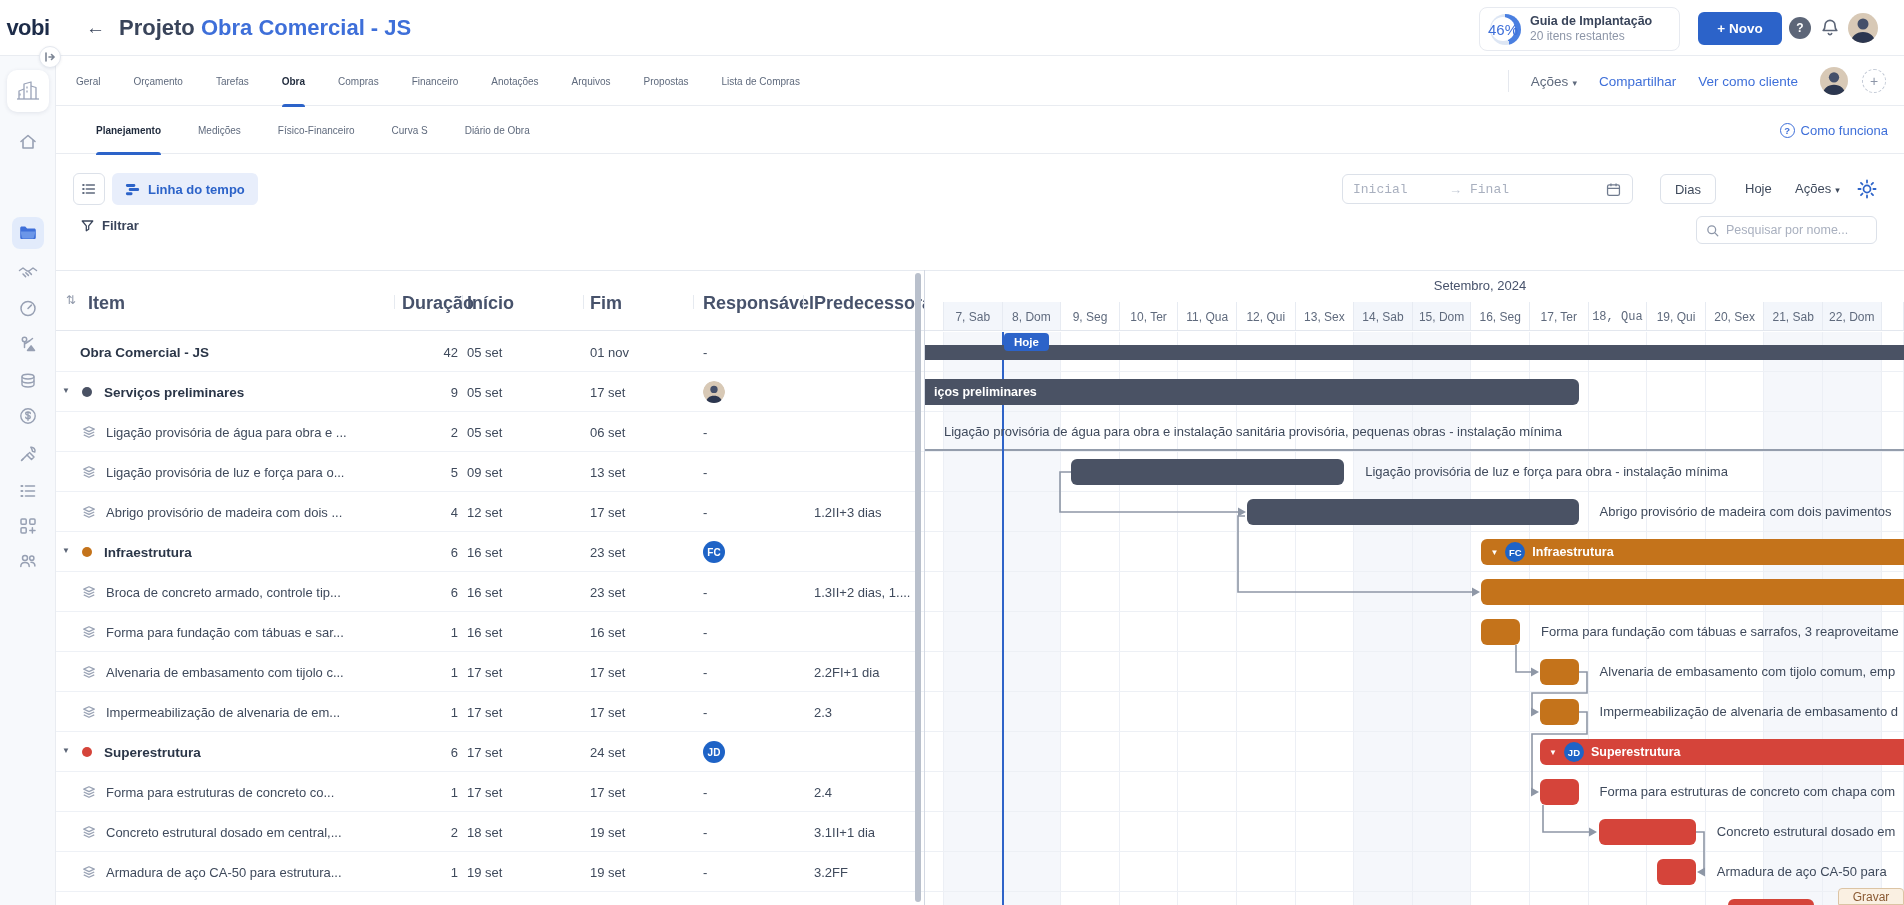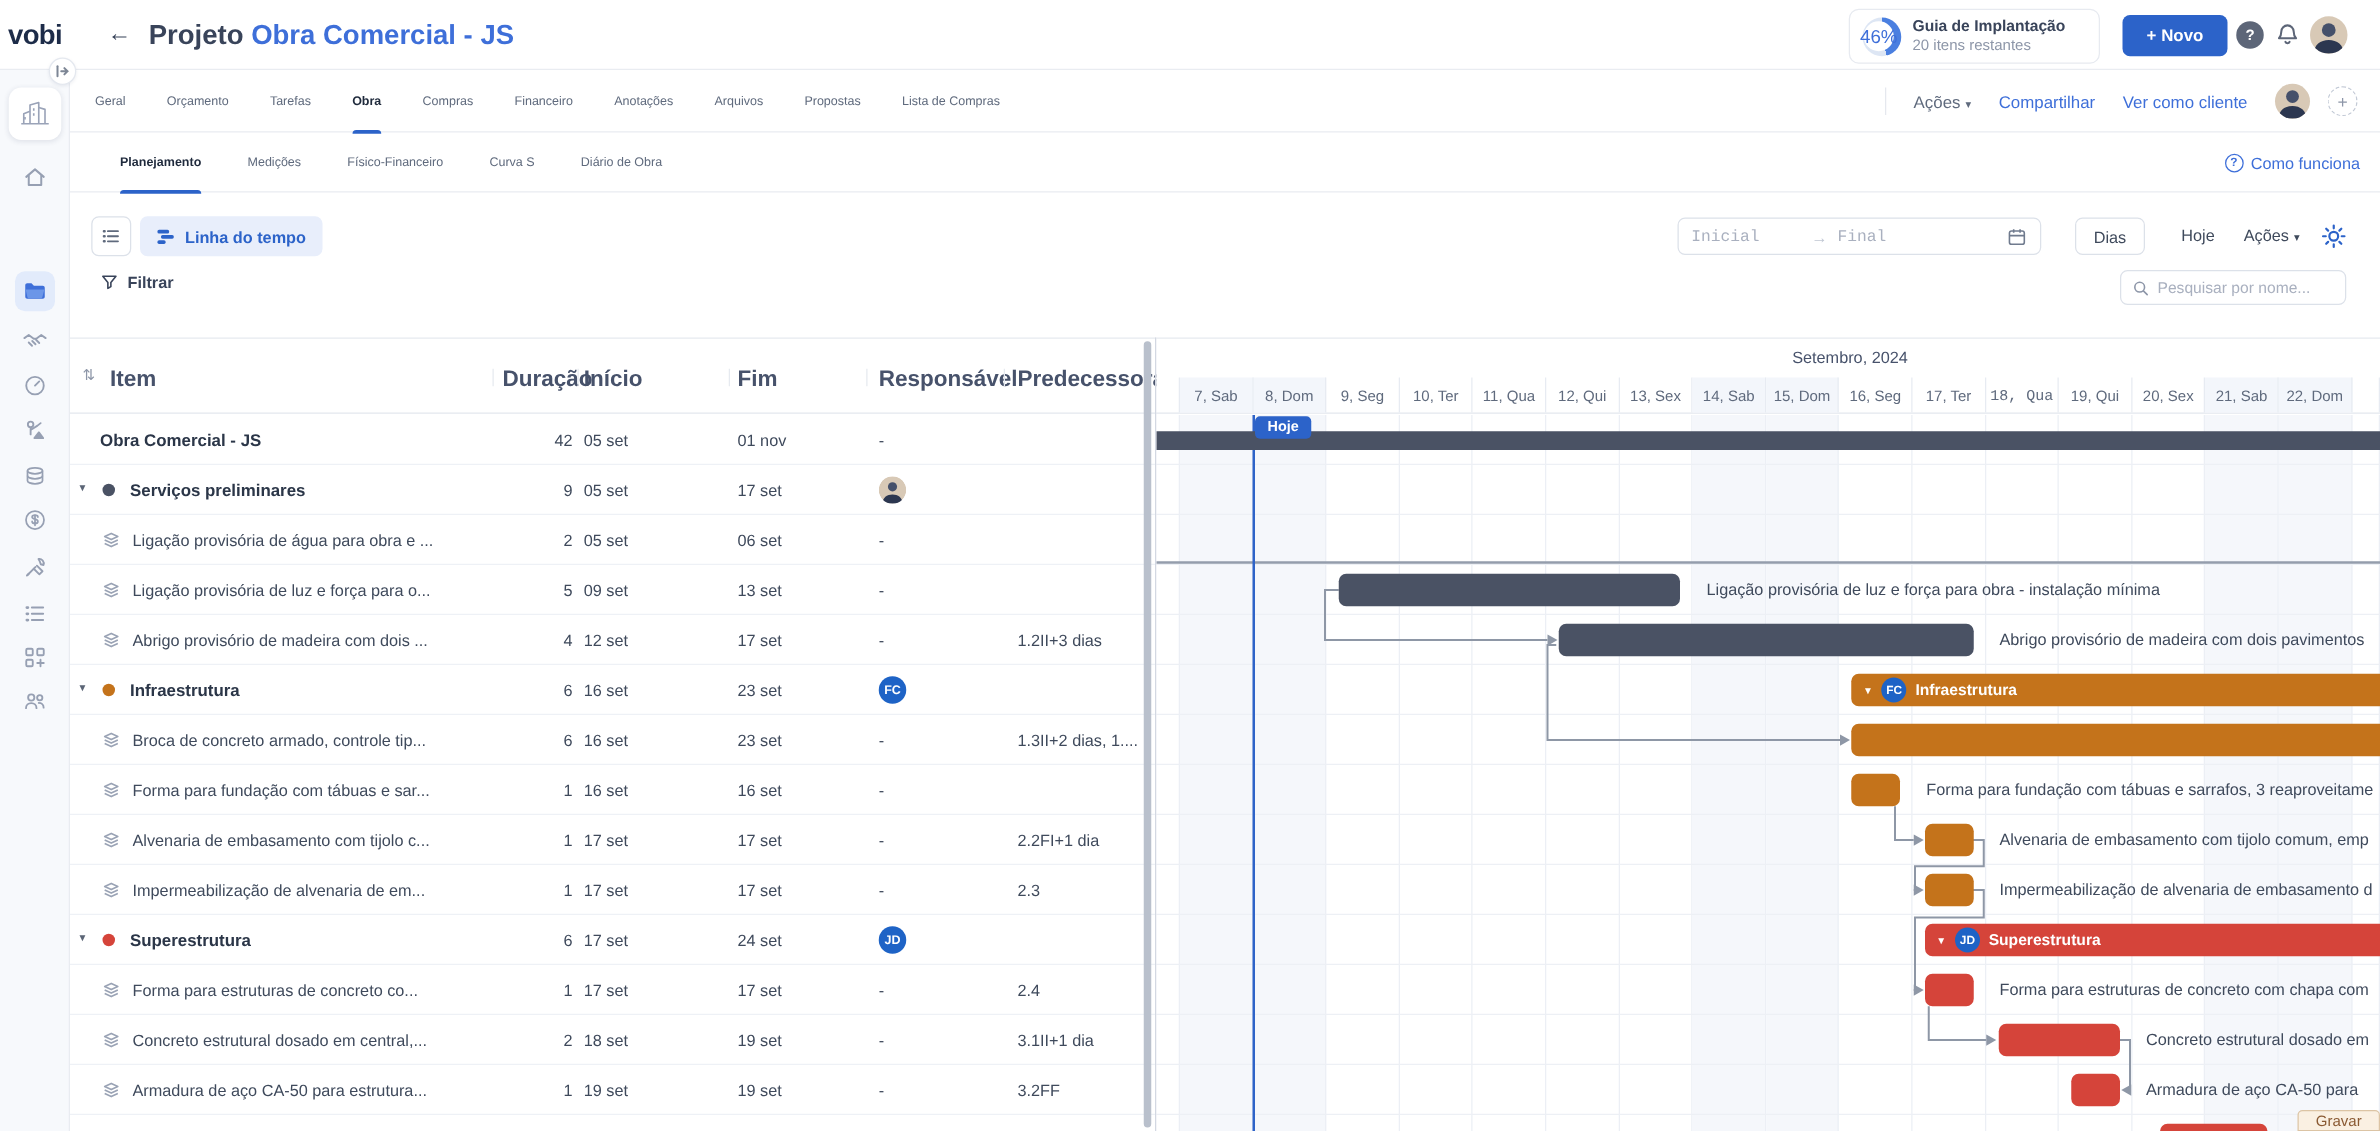--- a/index.html
+++ b/index.html
@@ -594,20 +594,24 @@
         <path d="M650 340 H662 V361 H607 V380 H606" fill="none" stroke="#8e97a6" stroke-width="1.6"></path>
         <polygon points="614,380 606,375.5 606,384.5" fill="#8e97a6"></polygon>
         <path d="M650 380 H662 V402 H607 V460 H606" fill="none" stroke="#8e97a6" stroke-width="1.6"></path>
         <polygon points="614,460 606,455.5 606,464.5" fill="#8e97a6"></polygon>
         <path d="M618 473 V500 H664" fill="none" stroke="#8e97a6" stroke-width="1.6"></path>
         <polygon points="672,500 664,495.5 664,504.5" fill="#8e97a6"></polygon>
         <path d="M768 500 H779 V540" fill="none" stroke="#8e97a6" stroke-width="1.6"></path>
         <polygon points="772,540 780,535.5 780,544.5" fill="#8e97a6"></polygon>
       </svg>
       <div class="gbar" style="left: 0px; width: 979px; background: rgb(74, 82, 100); top: 13px; height: 15px; border-radius: 0px;"></div>
+      <div class="gbar groupbar" style="left: 0px; width: 653.6px; background: rgb(74, 82, 100); top: 47px; height: 26px; border-radius: 0px 6px 6px 0px;">
+        <span class="gbarlabel">iços preliminares</span>
+      </div>
+      <div class="glabel" style="left: 19px; top: 92px;">Ligação provisória de água para obra e instalação sanitária provisória, pequenas obras - instalação mínima</div>
       <div class="gbar" style="left: 146.2px; width: 273px; background: rgb(74, 82, 100); top: 127px; height: 26px; border-radius: 6px;"></div>
       <div class="glabel" style="left: 440.2px; top: 132px;">Ligação provisória de luz e força para obra - instalação mínima</div>
       <div class="gbar" style="left: 322px; width: 331.6px; background: rgb(74, 82, 100); top: 167px; height: 26px; border-radius: 6px;"></div>
       <div class="glabel" style="left: 674.6px; top: 172px;">Abrigo provisório de madeira com dois pavimentos</div>
       <div class="gbar groupbar" style="left: 556.4px; width: 422.6px; background: rgb(196, 115, 27); top: 207px; height: 26px; border-radius: 6px 0px 0px 6px;">
         <span class="gcaret">▼</span>
         <span class="gav">FC</span>
         <span class="gbarlabel">Infraestrutura</span>
       </div>
       <div class="gbar" style="left: 556.4px; width: 422.6px; background: rgb(196, 115, 27); top: 247px; height: 26px; border-radius: 6px 0px 0px 6px;"></div>

